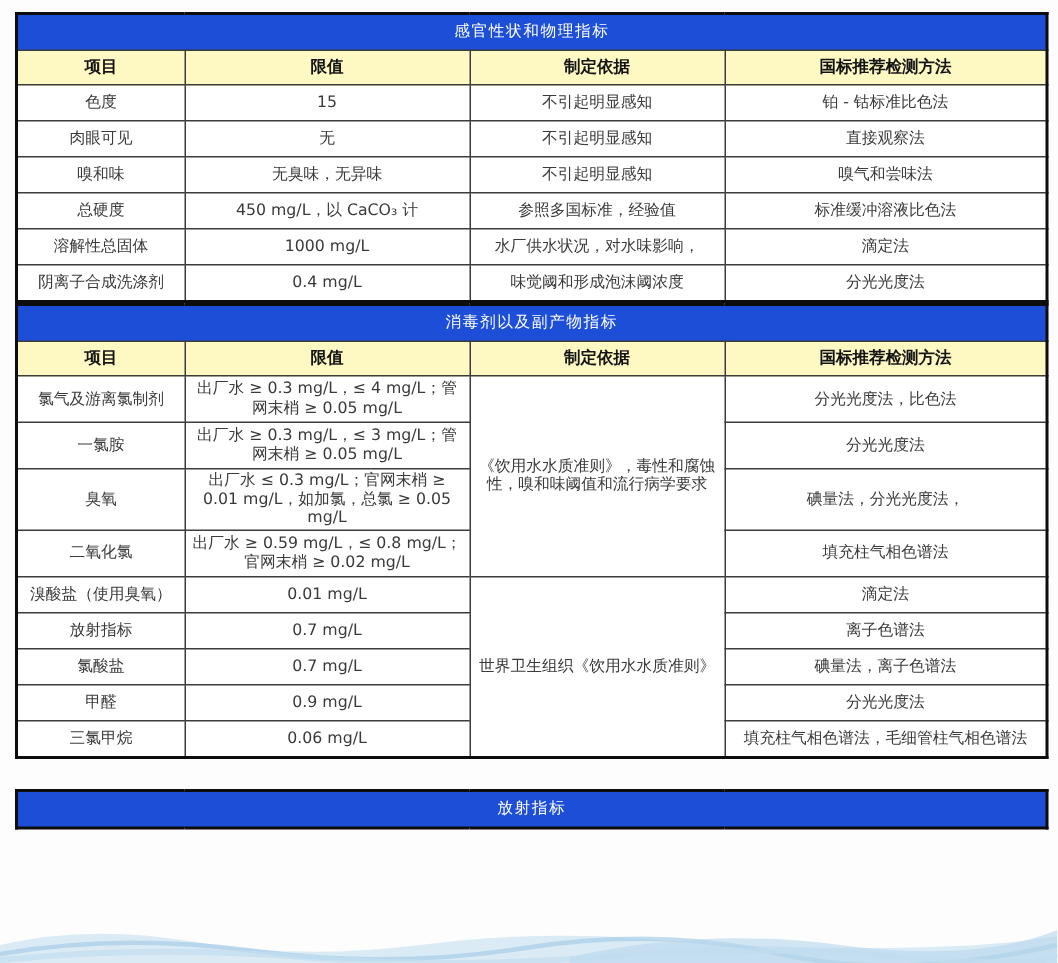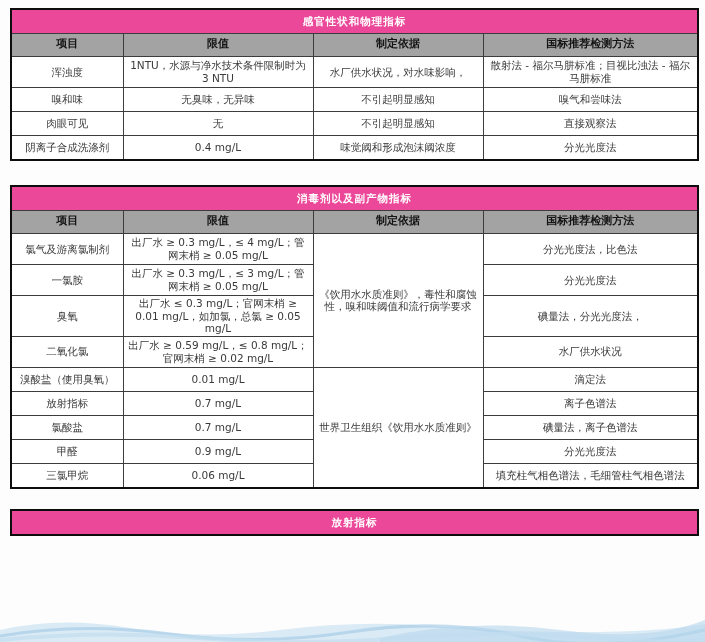--- a/index.html
+++ b/index.html
@@ -17,30 +17,30 @@
   }
   table.tbl td,table.tbl th{
     border:1px solid #3c3c3c;
     text-align:center;vertical-align:middle;
     padding:1px 4px;
     font-size:10.5px;line-height:1.2;
     height:21px;
     word-break:break-word;
   }
   td.title{
-    background:#ec4899;color:#ffffff;
-    font-weight:bold;font-size:13px;letter-spacing:1px;
+    background:#1d4ed8;color:#ffffff;
+    font-weight:normal;font-size:13px;letter-spacing:1px;
     height:19px;border:1px solid #0d0d0d;border-bottom:2px solid #0d0d0d;
   }
   tr.head-row th{
-    font-weight:bold;color:#141414;font-size:11px;height:20px;background:#a3a3a3;font-family:Liberation Mono, monospace;
+    font-weight:bold;color:#141414;font-size:11px;height:20px;background:#fef9c3;
   }
   tr.tall td{height:28px;}
   col.c0{width:112px;} col.c1{width:190px;} col.c2{width:170px;} col.c3{width:215px;}
-  .gap16{margin-top:24px;} .gap20{margin-top:20px;}
+  .gap16{margin-top:0;} .gap20{margin-top:20px;}
 </style>
 </head>
 <body>
 
 <svg class="watermark" viewBox="0 0 705 64" xmlns="http://www.w3.org/2000/svg" aria-hidden="true">
   <path d="M0 52 Q 60 38 130 50 T 280 52 T 430 48 T 580 54 T 705 46 L705 64 L0 64 Z" fill="#cfe4f2" opacity="0.75"></path>
   <path d="M0 58 Q 80 44 170 56 T 350 54 T 520 58 T 705 52" fill="none" stroke="#9fc8e4" stroke-width="3" opacity="0.6"></path>
   <path d="M380 60 Q 470 40 560 52 T 705 42 L705 64 L380 64 Z" fill="#b6d6ec" opacity="0.6"></path>
   <path d="M0 62 Q 100 52 200 60 T 400 60 T 600 60 T 705 58" fill="none" stroke="#c2ddef" stroke-width="4" opacity="0.7"></path>
 </svg>
@@ -57,37 +57,49 @@
     <tbody>
     <tr>
       <td class="title" colspan="4">感官性状和物理指标</td>
     </tr>
     <tr class="head-row">
       <th>项目</th>
       <th>限值</th>
       <th>制定依据</th>
       <th>国标推荐检测方法</th>
     </tr>
-    <tr class="tall">
-      <td>浑浊度</td>
-      <td>1NTU，水源与净水技术条件限制时为 3 NTU</td>
-      <td>水厂供水状况，对水味影响，</td>
-      <td>散射法 - 福尔马肼标准；目视比浊法 - 福尔马肼标准</td>
+    <tr>
+      <td>色度</td>
+      <td>15</td>
+      <td>不引起明显感知</td>
+      <td>铂 - 钴标准比色法</td>
+    </tr>
+    <tr>
+      <td>肉眼可见</td>
+      <td>无</td>
+      <td>不引起明显感知</td>
+      <td>直接观察法</td>
     </tr>
     <tr>
       <td>嗅和味</td>
       <td>无臭味，无异味</td>
       <td>不引起明显感知</td>
       <td>嗅气和尝味法</td>
     </tr>
     <tr>
-      <td>肉眼可见</td>
-      <td>无</td>
-      <td>不引起明显感知</td>
-      <td>直接观察法</td>
+      <td>总硬度</td>
+      <td>450 mg/L，以 CaCO₃ 计</td>
+      <td>参照多国标准，经验值</td>
+      <td>标准缓冲溶液比色法</td>
+    </tr>
+    <tr>
+      <td>溶解性总固体</td>
+      <td>1000 mg/L</td>
+      <td>水厂供水状况，对水味影响，</td>
+      <td>滴定法</td>
     </tr>
     <tr>
       <td>阴离子合成洗涤剂</td>
       <td>0.4 mg/L</td>
       <td>味觉阈和形成泡沫阈浓度</td>
       <td>分光光度法</td>
     </tr>
     </tbody>
   </table>
 
@@ -120,21 +132,21 @@
       <td>分光光度法</td>
     </tr>
     <tr class="tall">
       <td>臭氧</td>
       <td>出厂水 ≤ 0.3 mg/L；官网末梢 ≥ 0.01 mg/L，如加氯，总氯 ≥ 0.05 mg/L</td>
       <td>碘量法，分光光度法，</td>
     </tr>
     <tr class="tall">
       <td>二氧化氯</td>
       <td>出厂水 ≥ 0.59 mg/L，≤ 0.8 mg/L；官网末梢 ≥ 0.02 mg/L</td>
-      <td>水厂供水状况</td>
+      <td>填充柱气相色谱法</td>
     </tr>
     <tr>
       <td>溴酸盐（使用臭氧）</td>
       <td>0.01 mg/L</td>
       <td rowspan="5">世界卫生组织《饮用水水质准则》</td>
       <td>滴定法</td>
     </tr>
     <tr>
       <td>放射指标</td>
       <td>0.7 mg/L</td>

